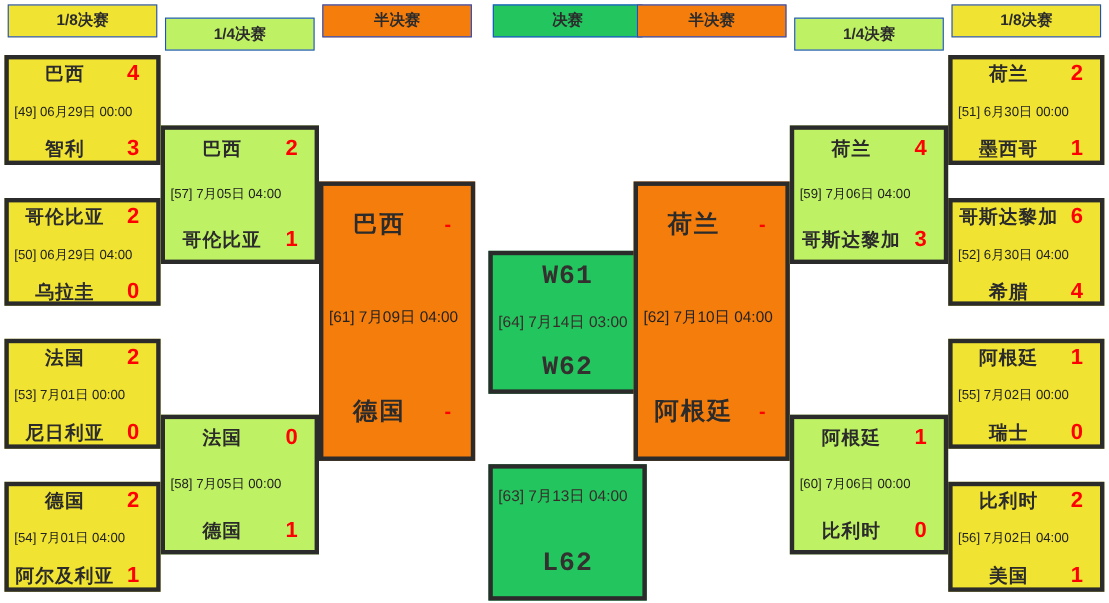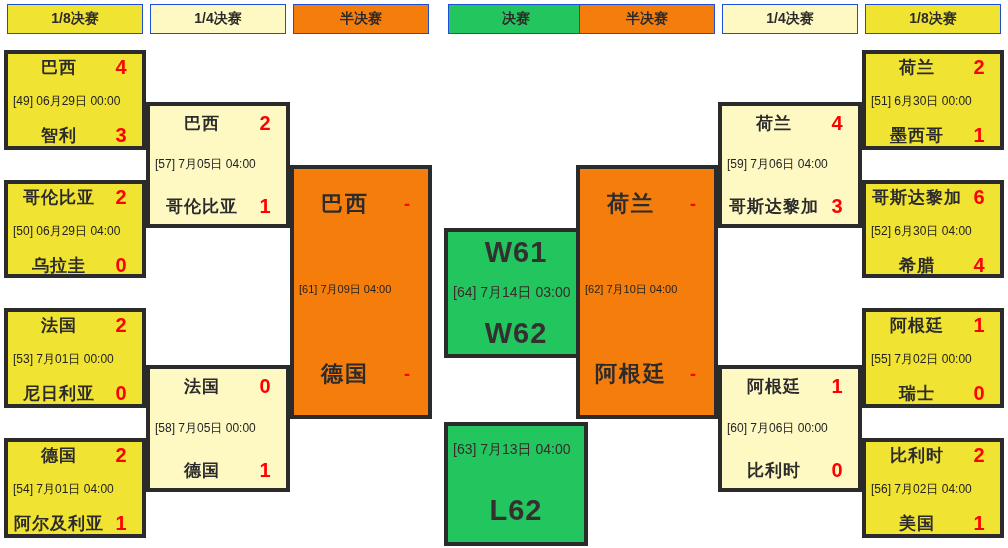--- a/index.html
+++ b/index.html
@@ -4,21 +4,21 @@
 <style>
   * { margin:0; padding:0; box-sizing:border-box; }
   html,body { background:#ffffff; }
   body { font-family:"Liberation Sans", sans-serif; }
   .stage {
     position:relative; width:1008px; height:548px;
     background:#ffffff; overflow:hidden;
   }
   
   .round-r16   { background:#F0E331; }
-  .round-qf    { background:#fef9c3; }
+  .round-qf    { background:#bef264;margin-top:12px; }
   .round-sf    { background:#F57D0C; }
   .round-final { background:#22c55e;margin-left:12px; }
 
   .hdr {
     position:absolute; top:4px; width:136px; height:30px;
     border:1px solid #1d4ed8;
     display:flex; align-items:center; justify-content:center;
     font-size:14px; font-weight:bold; color:#2b2b2b;
     white-space:nowrap;
   }
@@ -37,24 +37,24 @@
     width:32px; text-align:center; font-size:20px; font-weight:bold;
     color:#FF0000;
   }
   .tdate {
     text-align:left; font-size:12px; color:#222222; white-space:nowrap;
   }
   
   .box-sf { justify-content:space-between; padding:20px 5px 26px 5px; }
   .box-sf .tname { font-size:22px; letter-spacing:2px; }
   .box-sf .tscore { font-size:18px; }
-  .box-sf .tdate { font-size:11px; }
+  .box-sf .tdate { font-size:14px; }
   
   .box-final { justify-content:space-around; padding:4px 5px; }
-  .box-final .tname { font-size:29px; color:#343030; letter-spacing:1px; }
+  .box-final .tname { font-size:24px; color:#343030; letter-spacing:1px;font-family:Liberation Mono, monospace; }
   .box-final .tdate { font-size:14px; color:#3a2a2a; }
 </style>
 </head>
 <body>
 
 <div class="stage">
 
   <div class="hdr round-r16" style="left:7px">1/8决赛</div>
   <div class="hdr round-qf" style="left:150px">1/4决赛</div>
   <div class="hdr round-sf" style="left:293px">半决赛</div>

